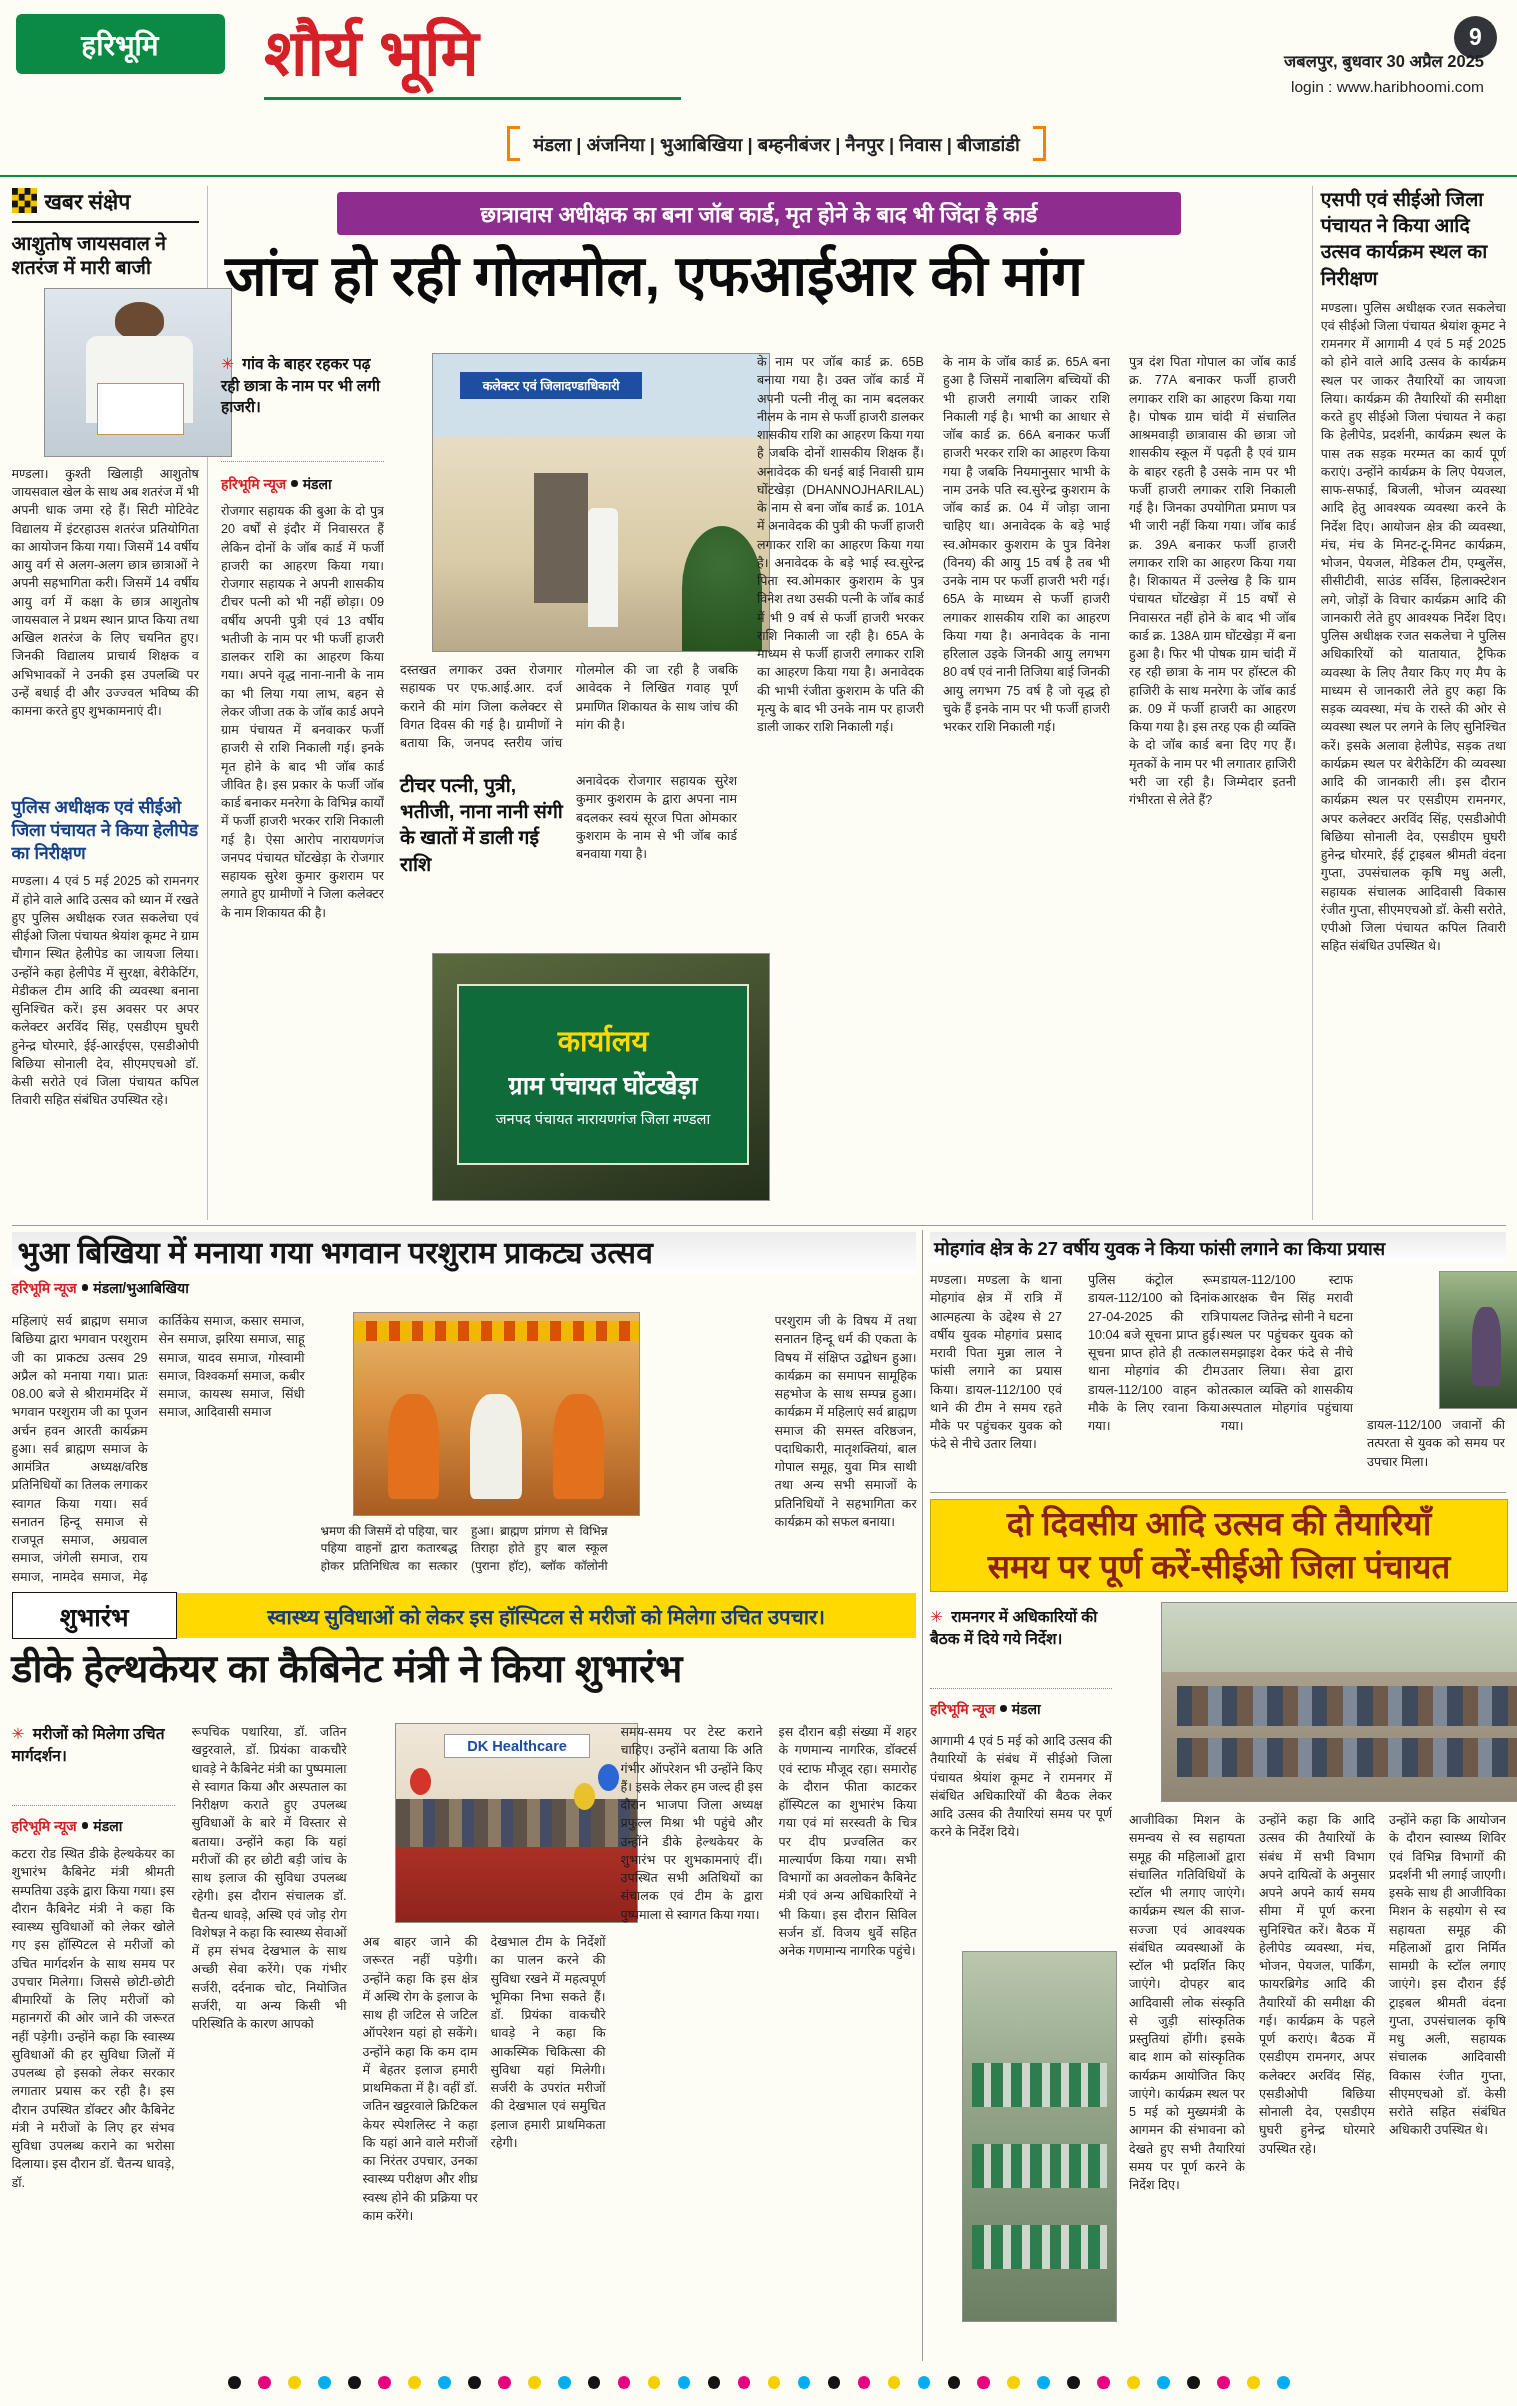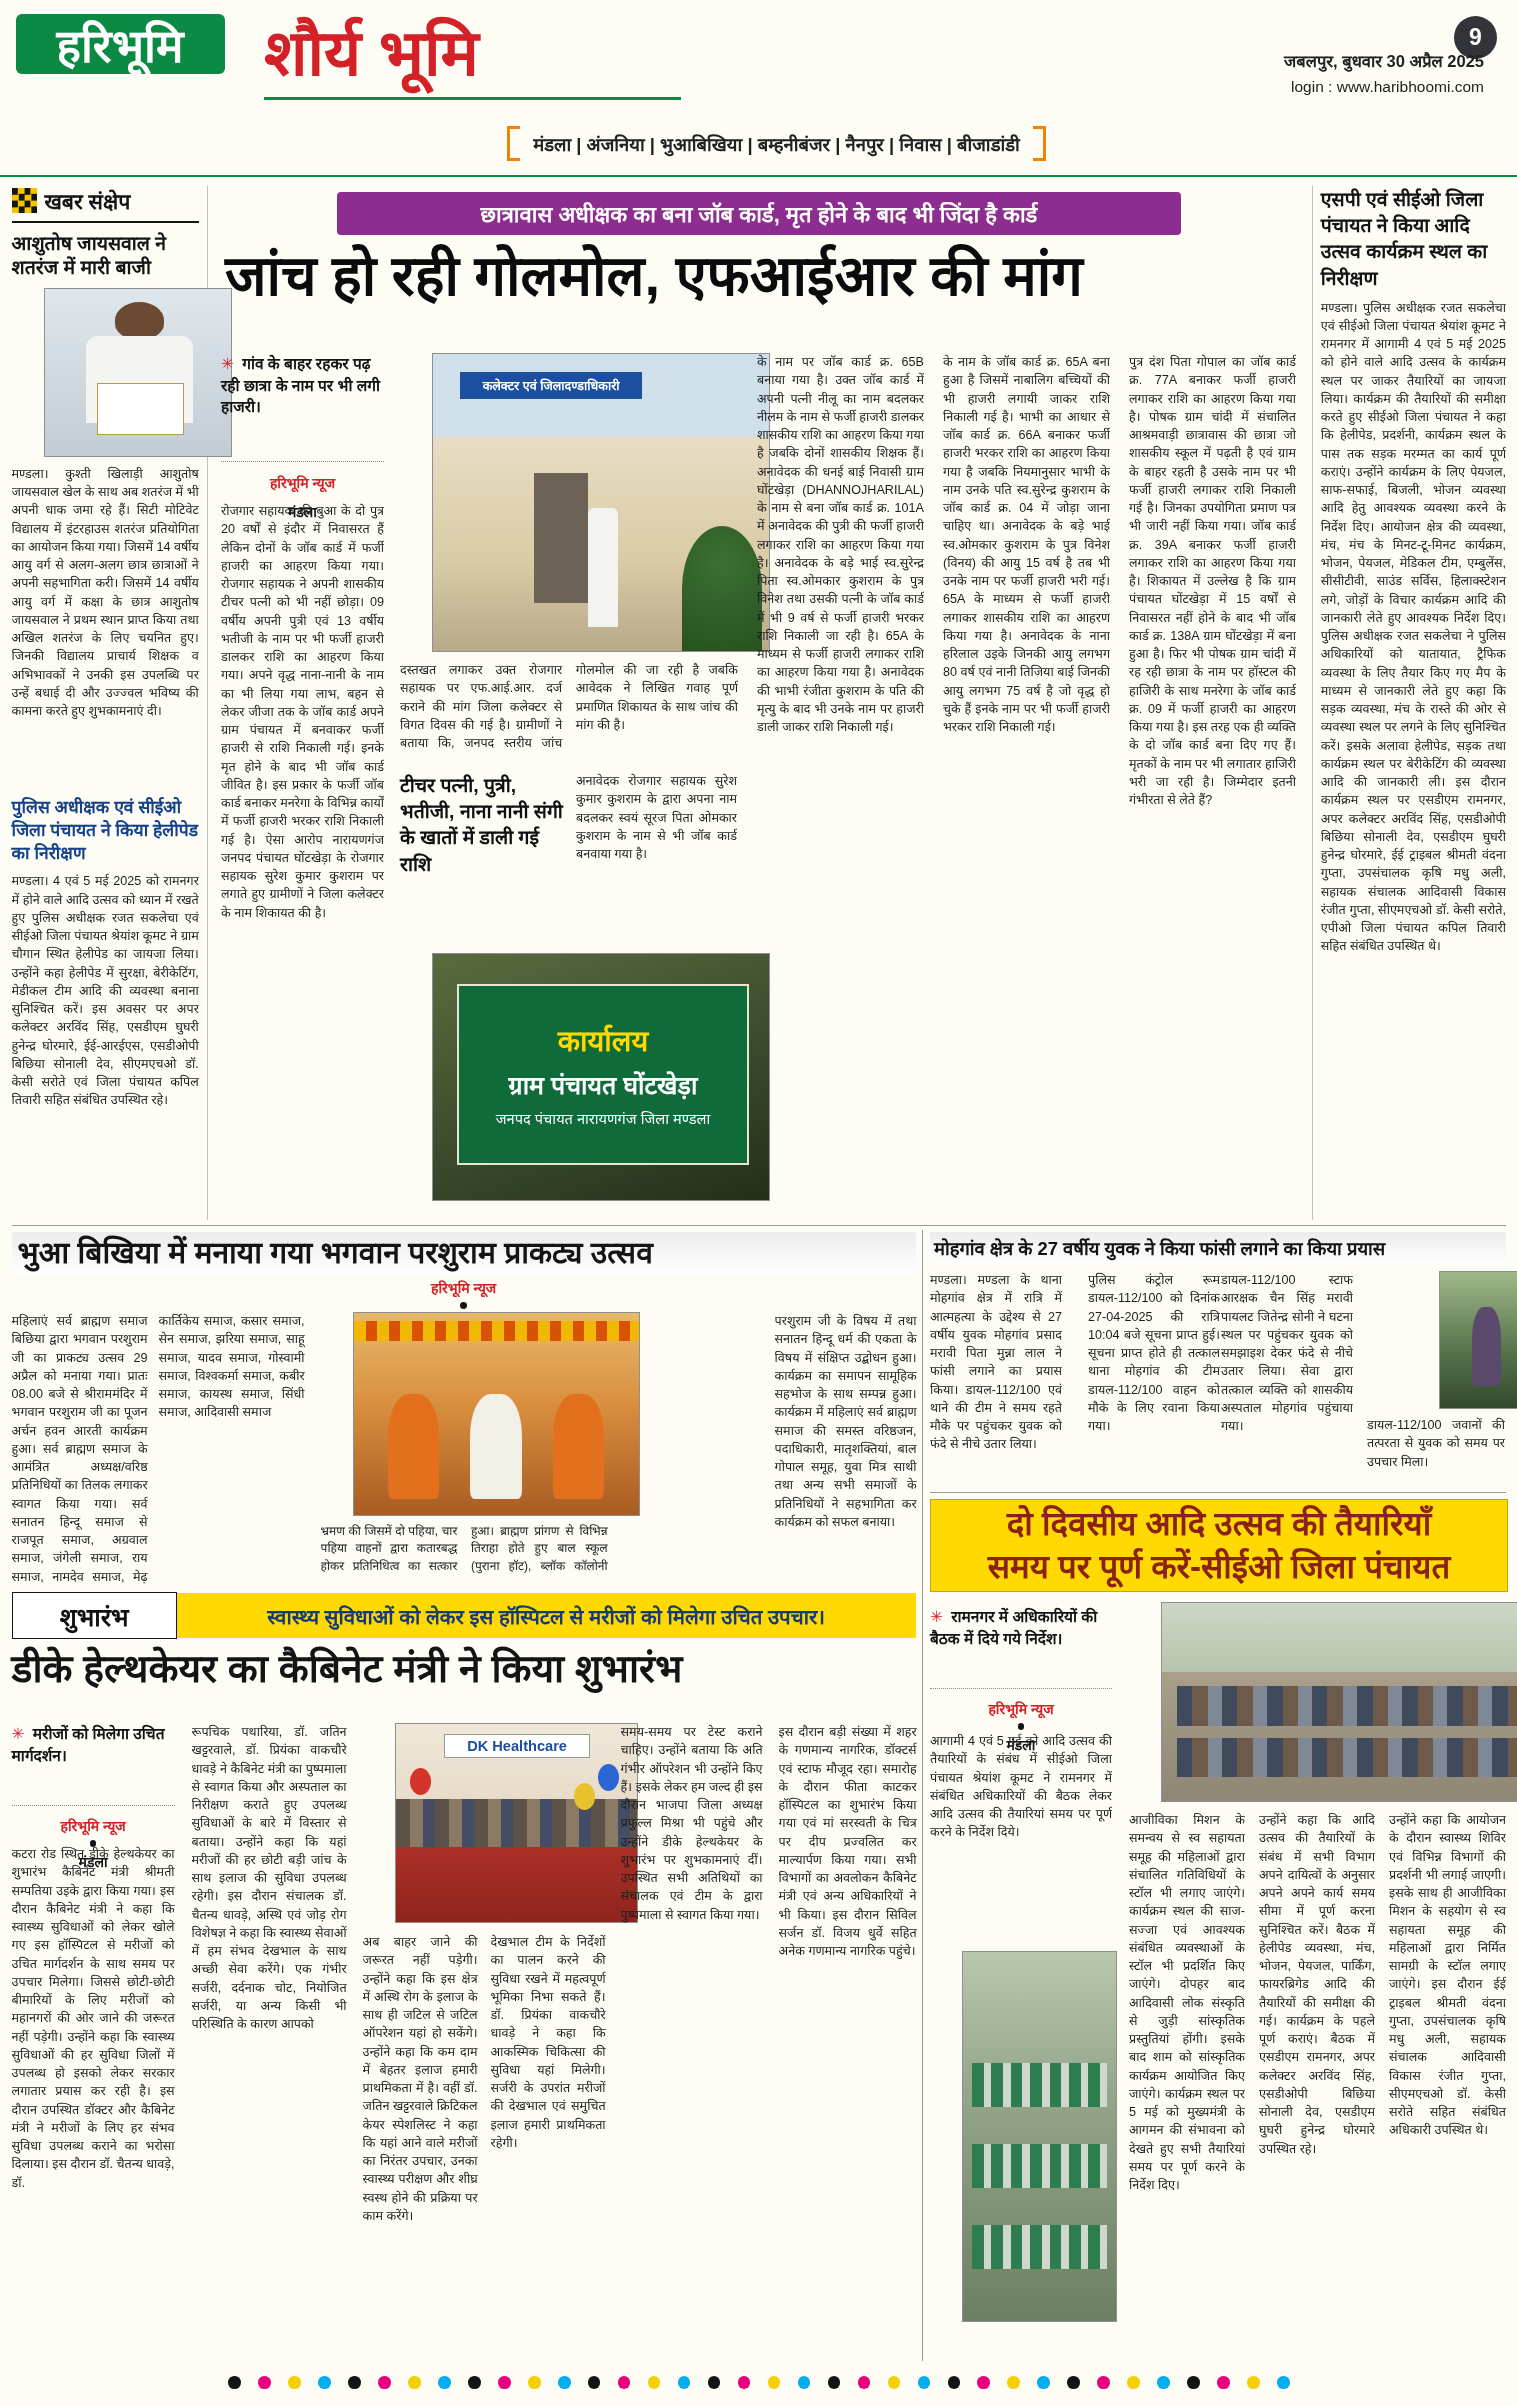--- a/index.html
+++ b/index.html
@@ -3,35 +3,35 @@
 <meta charset="utf-8">
 <style>
   html,body{margin:0;padding:0;background:#e8e8e4;}
   .page{position:relative;width:1518px;height:2407px;background:#fdfdf6;margin:0 auto;
         font-family:"Liberation Sans","DejaVu Sans",sans-serif;color:#141414;overflow:hidden;}
   .ab{position:absolute;box-sizing:border-box;}
   .txt{text-align:justify;overflow:hidden;font-size:12.6px;line-height:1.45;color:#1d1d1d;}
   .rule{background:#9a9a9a;}
   .grule{background:#0b8a43;}
   
-  .logo{background:#0b8a43;color:#fff;font-weight:bold;font-size:46px;display:flex;align-items:center;justify-content:center;border-radius:5.8px;}
+  .logo{background:#0b8a43;color:#fff;font-weight:bold;font-size:28px;display:flex;align-items:center;justify-content:center;border-radius:5.8px;}
   .edition{color:#d42127;font-weight:bold;font-size:64px;line-height:1;}
   .pagecirc{background:#33343a;color:#fff;border-radius:50%;display:flex;align-items:center;justify-content:center;font-size:23px;font-weight:bold;}
   .dateline{font-size:16.5px;font-weight:bold;color:#222;text-align:right;}
   .login{font-size:15.5px;color:#222;text-align:right;}
   .locations{font-size:18.4px;font-weight:bold;color:#222;display:flex;align-items:center;gap:13.6px;justify-content:center;}
   .brak{width:9.7px;height:29px;border:3.9px solid #f08300;}
   .brak.l{border-right:none;} .brak.r{border-left:none;}
   
   .check{width:25px;height:25px;background:repeating-conic-gradient(#f5c400 0% 25%, #151515 0% 50%) 0 0/12.6px 12.6px;margin-right:7.8px;}
   .sectitle{display:flex;align-items:center;font-size:21.3px;font-weight:bold;border-bottom:2.9px solid #151515;padding-bottom:5.8px;}
   .bh1{font-size:19.4px;font-weight:bold;line-height:1.28;}
   .bh2{font-size:17.5px;font-weight:bold;line-height:1.3;color:#14418a;}
   
-  .byline{font-size:14px;font-weight:bold;display:flex;align-items:center;gap:4.9px;flex-direction:column;}
+  .byline{font-size:14px;font-weight:bold;display:flex;align-items:center;gap:4.9px;}
   .byline .brand{color:#d42127;}
   .bydot{width:6.8px;height:6.8px;background:#151515;border-radius:50%;display:inline-block;}
   .pointer{font-size:15.5px;font-weight:bold;line-height:1.4;border-bottom:1.9px dotted #8a8a8a;padding-bottom:7.8px;}
   .pstar{color:#d42127;font-weight:bold;margin-right:3.9px;}
   .pstar::before{content:"✳";}
   
   .kicker{background:#8d2d8f;color:#fff;font-weight:bold;font-size:22px;display:flex;align-items:center;justify-content:center;border-radius:3.9px;}
   .mainhead{font-size:56px;font-weight:bold;line-height:1.08;color:#0b0b0b;}
   .subhead{font-size:19.4px;font-weight:bold;line-height:1.35;color:#101010;}
   

